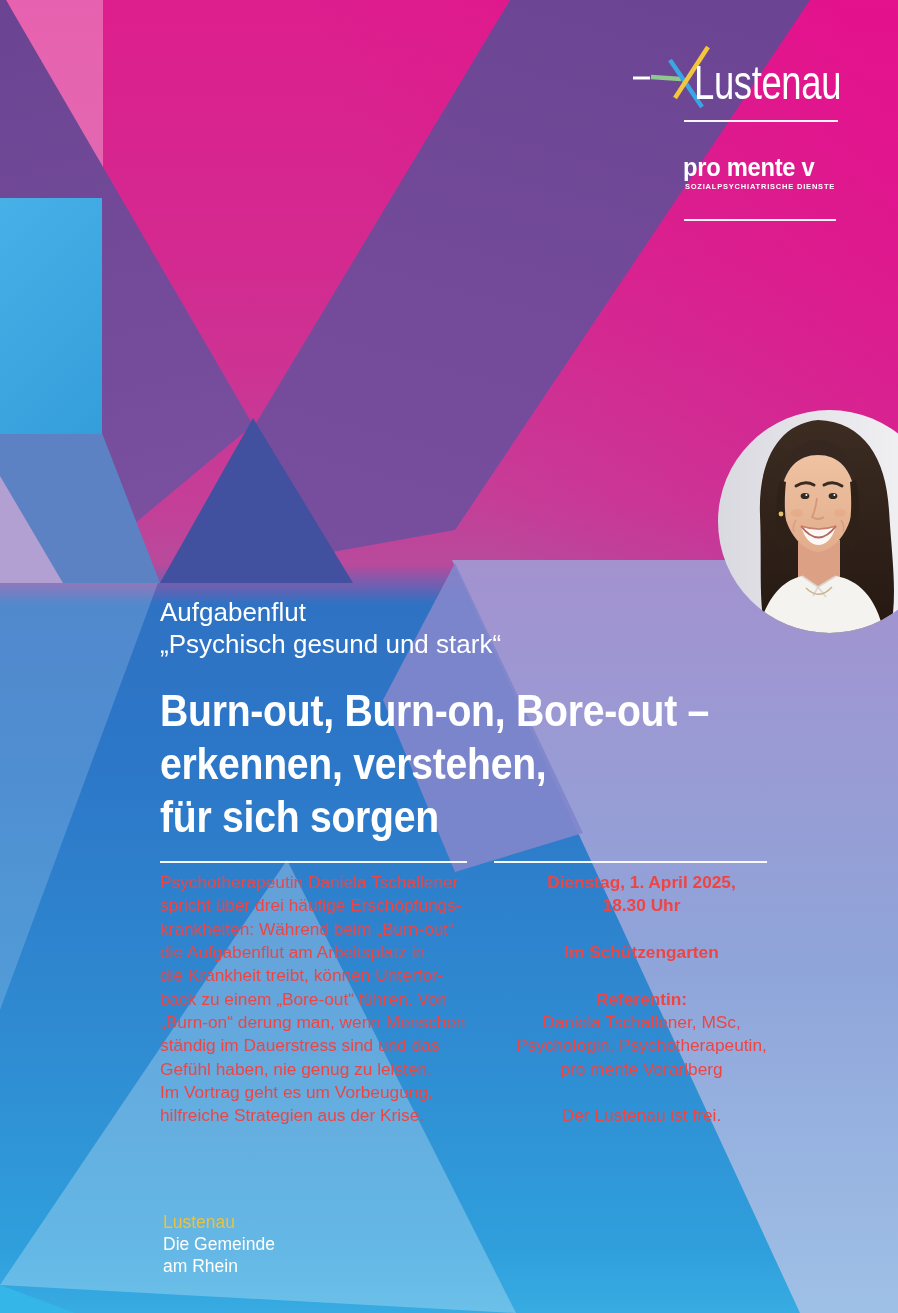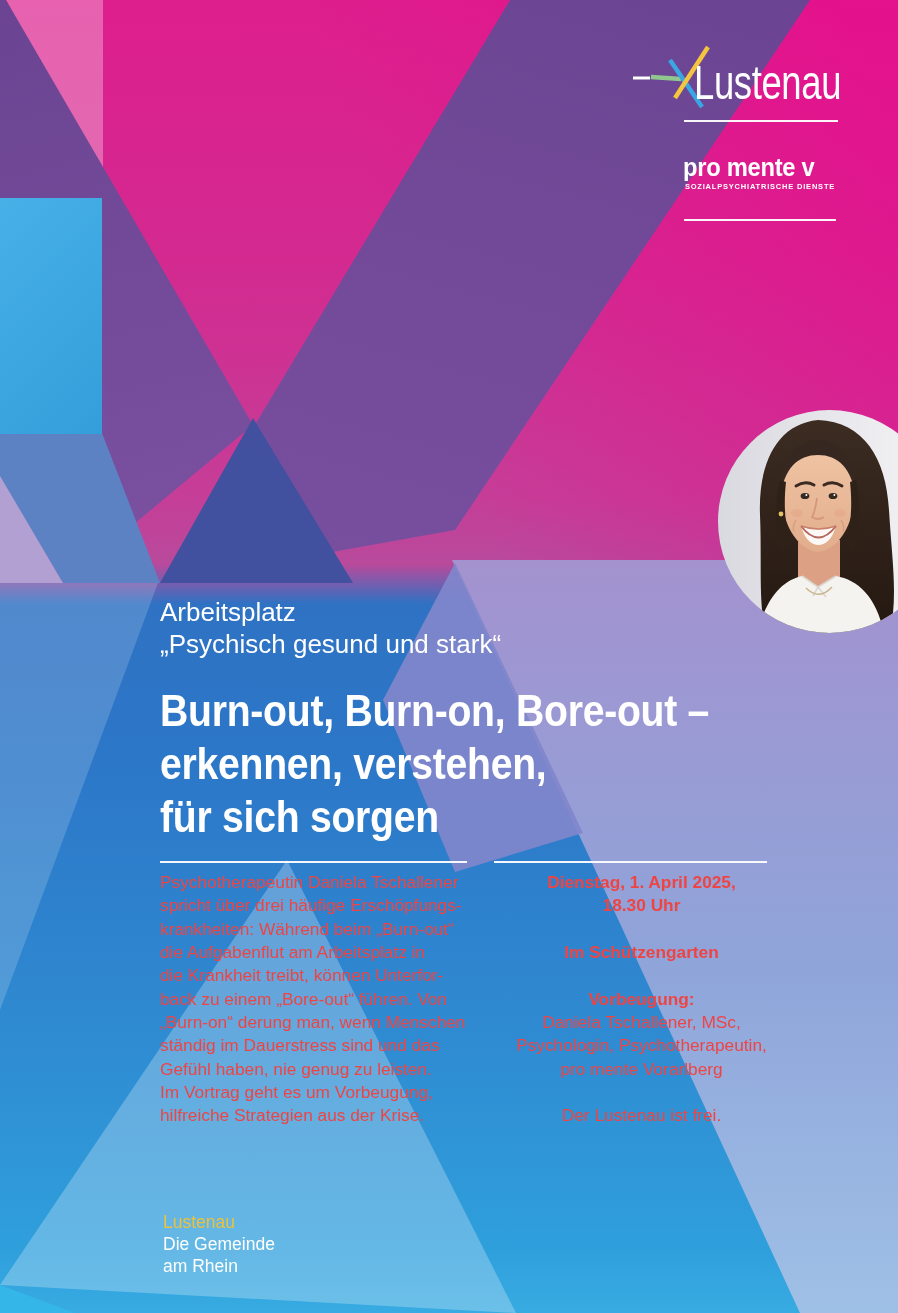--- a/index.html
+++ b/index.html
@@ -141,21 +141,21 @@
       <path d="M83,116 C90,120.5 111,120.5 118,116 C114,130 107,135 100.5,135 C94,135 87,130 83,116 Z" fill="#fbf8f5"></path>
       <path d="M83,116 Q100.5,139 118,116" fill="none" stroke="#b5685c" stroke-width="2"></path>
       <path d="M83,116 Q100.5,122 118,116" fill="none" stroke="#c97f6d" stroke-width="1.5"></path>
       <path d="M78,110 Q74,116 76,122" fill="none" stroke="#d8a081" stroke-width="1.5"></path>
       <path d="M123,110 Q127,116 125,122" fill="none" stroke="#d8a081" stroke-width="1.5"></path>
       <circle cx="63" cy="104" r="2.4" fill="#e6c06a"></circle>
     </svg>
   </div>
 
   <div class="abs series">
-    <div class="line">Arbeitsplatz</div>
+    <div class="line">Aufgabenflut</div>
     <div class="line">„Psychisch gesund und stark“</div>
   </div>
   <div class="abs title">
     <div class="line">Burn-out, Burn-on, Bore-out –</div>
     <div class="line">erkennen, verstehen,</div>
     <div class="line">für sich sorgen</div>
   </div>
 
   <div class="abs rule-left"></div>
   <div class="abs rule-right"></div>
@@ -176,21 +176,21 @@
 
   <div class="abs col col-right">
     <div class="group">
       <div class="line bold">Dienstag, 1. April 2025,</div>
       <div class="line bold">18.30 Uhr</div>
     </div>
     <div class="group">
       <div class="line bold">Im Schützengarten</div>
     </div>
     <div class="group">
-      <div class="line bold">Vorbeugung:</div>
+      <div class="line bold">Referentin:</div>
       <div class="line">Daniela Tschallener, MSc,</div>
       <div class="line">Psychologin, Psychotherapeutin,</div>
       <div class="line">pro mente Vorarlberg</div>
     </div>
     <div class="group">
       <div class="line">Der Lustenau ist frei.</div>
     </div>
   </div>
 
   <div class="abs footer">

